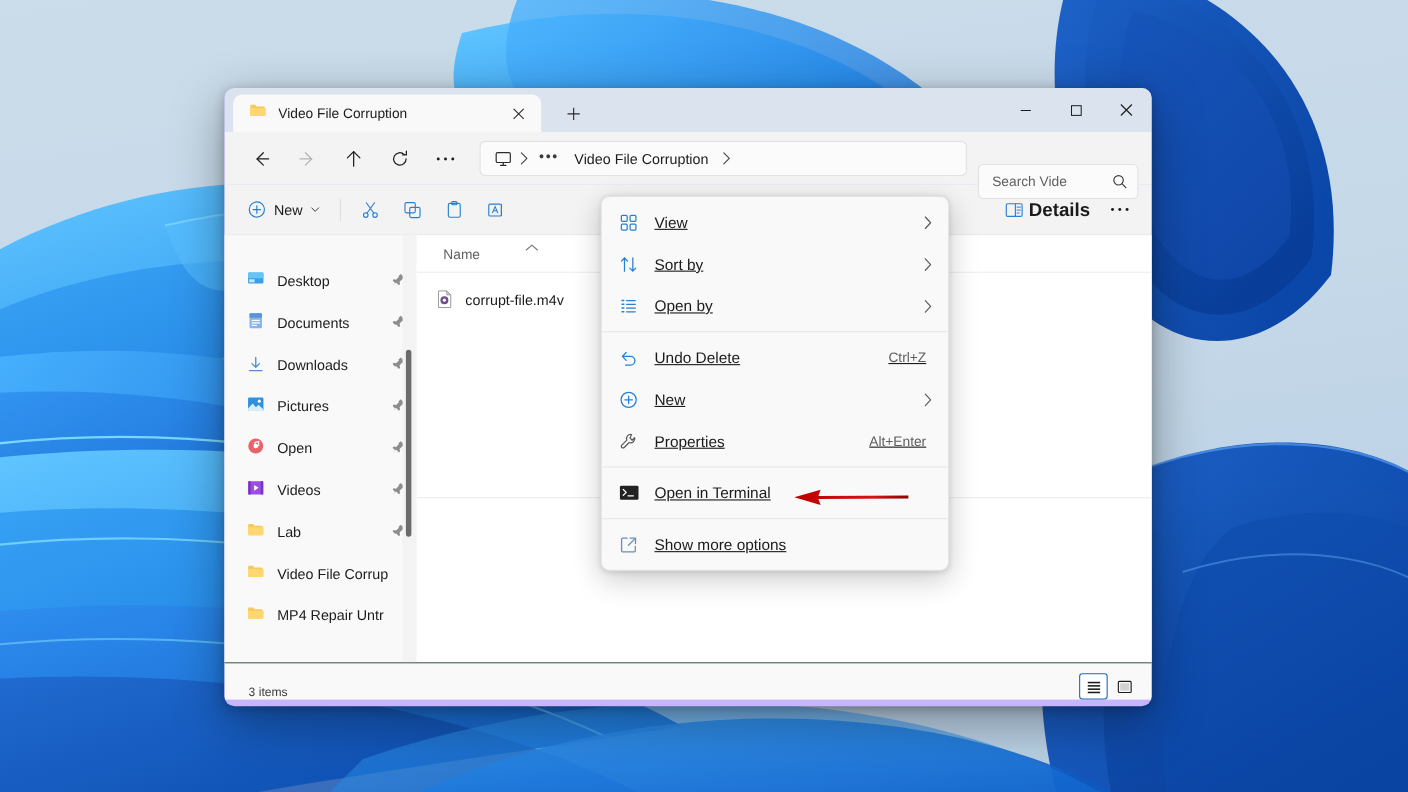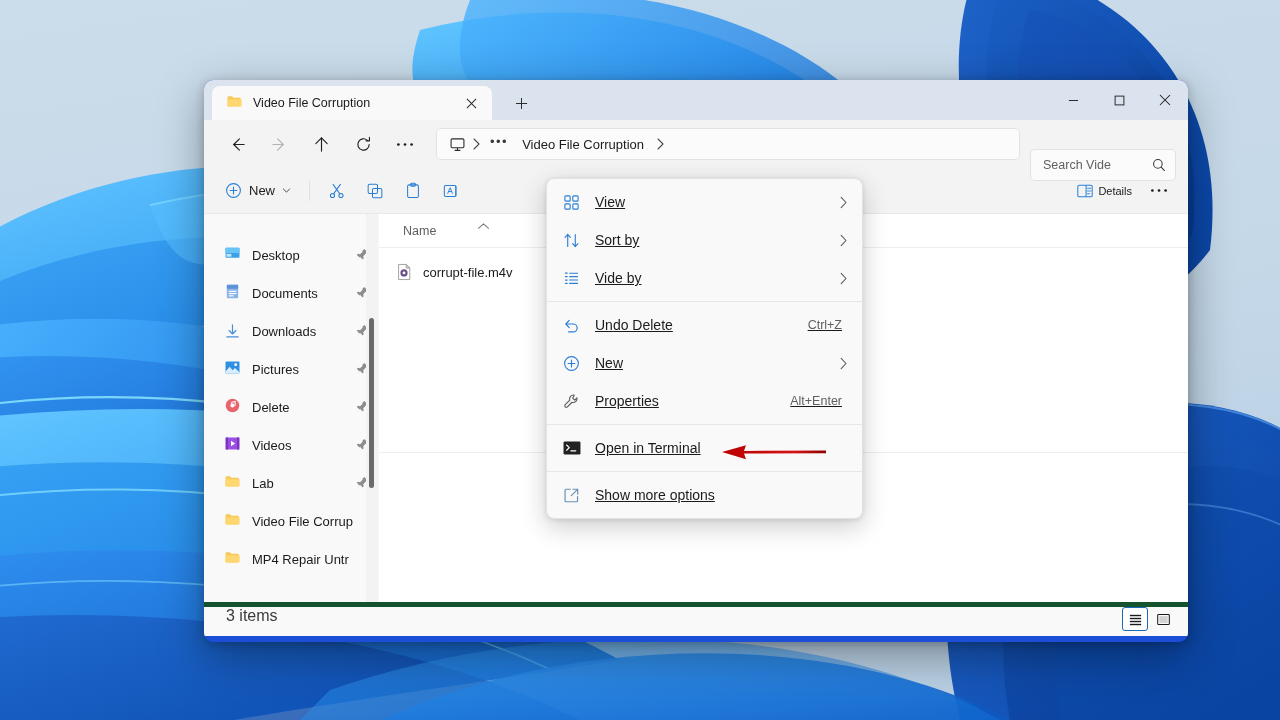--- a/index.html
+++ b/index.html
@@ -11,25 +11,25 @@
   body { position: relative; background: #cfe0ef; }
 
   
   #wallpaper { position: absolute; inset: 0; overflow: hidden; }
   #wallpaper svg { display: block; width: 1280px; height: 720px; }
 
   
   #explorer-window {
     position: absolute;
     left: 204px; top: 80px;
-    width: 984px; height: 562px;
+    width: 843px; height: 562px;
     border-radius: 9px;
     overflow: hidden;
     box-shadow: 0 14px 46px rgba(0,0,0,.36), 0 2px 10px rgba(0,0,0,.22);
-    background: #1d4ed8;
+    background: #c4b5fd;
   }
 
   
   .titlebar {
     position: relative;
     height: 40px;
     background: #dbe3ee;
     display: flex;
     align-items: flex-end;
   }
@@ -135,21 +135,21 @@
   .cmd-icon {
     width: 38px; height: 32px;
     display: flex; align-items: center; justify-content: center;
     border-radius: 4px;
     color: #2a7fd4;
   }
   .cmd-spacer { flex: 1; }
   .cmd-details {
     display: flex; align-items: center; gap: 4px;
     padding: 5px 10px; border-radius: 4px;
-    font-size: 11px; color: #1b1b1b;
+    font-size: 17px; color: #1b1b1b; font-weight: bold;
   }
   .cmd-more {
     width: 34px; height: 32px;
     display:flex; align-items:center; justify-content:center;
     border-radius: 4px; color: #1b1b1b;
   }
 
   
   .winbody { display: flex; height: 388px; background: #ffffff; }
 
@@ -208,24 +208,24 @@
   }
   .content-divider {
     position: absolute; left: 0; right: 0; top: 238px;
     height: 1px; background: #ededed;
   }
 
   
   .statusbar {
     height: 34px;
     background: #f9f9f9;
-    border-top: 5px solid #14532d;
-    display: flex; align-items: flex-start;
+    border-top: 1px solid #14532d;
+    display: flex; align-items: flex-end;
     padding: 0 12px 0 22px;
-    font-size: 16px; color: #3b3b3b;
+    font-size: 11px; color: #3b3b3b;
   }
   .status-spacer { flex: 1; }
   .viewtoggle { display: flex; align-items: center; gap: 2px; }
   .viewbtn {
     width: 26px; height: 24px;
     display: flex; align-items: center; justify-content: center;
     border-radius: 3px; color: #1b1b1b;
   }
   .viewbtn.active { border: 1px solid #1a6bb5; background: #ffffff; }
 
@@ -586,21 +586,21 @@
       </div>
 
       <div class="nav-item">
         <span>
           <svg width="17" height="17" viewBox="0 0 18 18">
               <circle cx="9" cy="9" r="7.2" fill="#e8636b"></circle>
               <circle cx="9" cy="9" r="2.2" fill="#ffffff"></circle>
               <path d="M8.2 10.4V5.6l3.6-.9v4.6" stroke="#ffffff" stroke-width="1.1" fill="none"></path>
             </svg>
         </span>
-        <span class="nav-label">Delete</span>
+        <span class="nav-label">Open</span>
         <span class="pin">
           <svg width="12" height="12" viewBox="0 0 14 14">
               <path d="M8.6 1.2l4.2 4.2-1.5 1.5-1 -.4-3 3 .5 2.6-1.2 1.2-3.1-3.1-2.5 2.6L.3 13.7l2.5-2.6L-.3 8 1 6.8l2.6.5 3-3-.4-1z" fill="currentColor"></path>
             </svg>
         </span>
       </div>
 
       <div class="nav-item">
         <span>
           <svg width="17" height="17" viewBox="0 0 18 18">
@@ -742,21 +742,21 @@
     </span>
   </div>
 
   <div class="menu-item">
     <span class="menu-ico">
       <svg width="17" height="17" viewBox="0 0 18 18">
           <path d="M2.6 3.4h1.8M2.6 7h1.8M2.6 10.6h1.8M2.6 14.2h1.8" stroke="currentColor" stroke-width="1.3" stroke-linecap="round"></path>
           <path d="M7 3.4h8.4M7 7h8.4M7 10.6h8.4M7 14.2h8.4" stroke="currentColor" stroke-width="1.2" stroke-linecap="round"></path>
         </svg>
     </span>
-    <span class="menu-label">Vide by</span>
+    <span class="menu-label">Open by</span>
     <span class="menu-chev">
       <svg width="9" height="13" viewBox="0 0 9 13">
           <path d="M2.2 1.3L7 6.5l-4.8 5.2" stroke="currentColor" stroke-width="1.1" fill="none" stroke-linecap="round" stroke-linejoin="round"></path>
         </svg>
     </span>
   </div>
 
   <div class="menu-sep"></div>
 
   <div class="menu-item">

